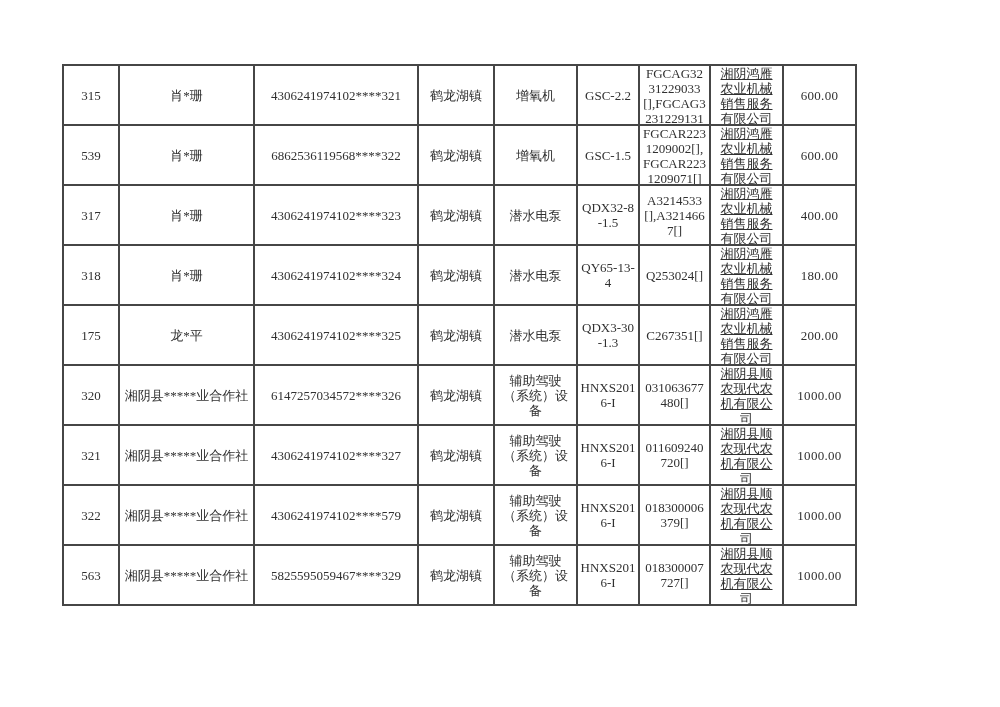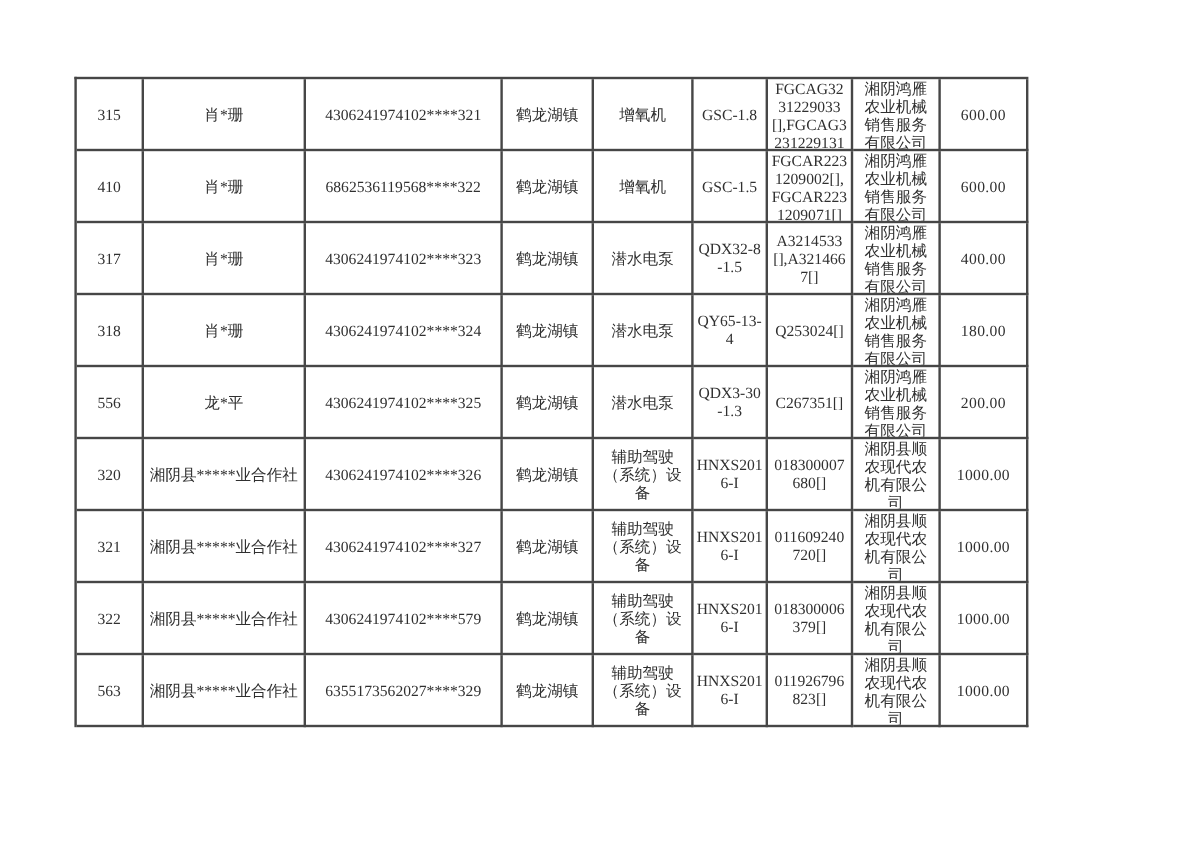--- a/index.html
+++ b/index.html
@@ -33,43 +33,43 @@
     align-items:center;
     justify-content:center;
     justify-content:safe center;
     text-align:center;
     font-size:13px;
     line-height:15px;
     word-break:break-all;
     padding:0 2px;
   }
   .td.c6 { padding:0 3px; }
-  .td.c7 { padding:0 9px; }
+  .td.c7 { padding:0 9px;text-decoration:underline; }
   .td.c8 { font-size:13px; letter-spacing:0.3px;text-align:center; }
 </style>
 </head>
 <body>
 
 <div class="page">
   <div class="tbl">
 
     <div class="tr">
       <div class="td c0">315</div>
       <div class="td c1">肖*珊</div>
       <div class="td c2">4306241974102****321</div>
       <div class="td c3">鹤龙湖镇</div>
       <div class="td c4">增氧机</div>
-      <div class="td c5">GSC-1.8</div>
+      <div class="td c5">GSC-2.2</div>
       <div class="td c6">FGCAG3231229033[],FGCAG3231229131[]</div>
       <div class="td c7">湘阴鸿雁农业机械销售服务有限公司</div>
       <div class="td c8">600.00</div>
     </div>
 
     <div class="tr">
-      <div class="td c0">410</div>
+      <div class="td c0">539</div>
       <div class="td c1">肖*珊</div>
       <div class="td c2">6862536119568****322</div>
       <div class="td c3">鹤龙湖镇</div>
       <div class="td c4">增氧机</div>
       <div class="td c5">GSC-1.5</div>
       <div class="td c6">FGCAR2231209002[],FGCAR2231209071[]</div>
       <div class="td c7">湘阴鸿雁农业机械销售服务有限公司</div>
       <div class="td c8">600.00</div>
     </div>
 
@@ -91,39 +91,39 @@
       <div class="td c2">4306241974102****324</div>
       <div class="td c3">鹤龙湖镇</div>
       <div class="td c4">潜水电泵</div>
       <div class="td c5">QY65-13-4</div>
       <div class="td c6">Q253024[]</div>
       <div class="td c7">湘阴鸿雁农业机械销售服务有限公司</div>
       <div class="td c8">180.00</div>
     </div>
 
     <div class="tr">
-      <div class="td c0">556</div>
+      <div class="td c0">175</div>
       <div class="td c1">龙*平</div>
       <div class="td c2">4306241974102****325</div>
       <div class="td c3">鹤龙湖镇</div>
       <div class="td c4">潜水电泵</div>
       <div class="td c5">QDX3-30-1.3</div>
       <div class="td c6">C267351[]</div>
       <div class="td c7">湘阴鸿雁农业机械销售服务有限公司</div>
       <div class="td c8">200.00</div>
     </div>
 
     <div class="tr">
       <div class="td c0">320</div>
       <div class="td c1">湘阴县*****业合作社</div>
-      <div class="td c2">4306241974102****326</div>
+      <div class="td c2">6147257034572****326</div>
       <div class="td c3">鹤龙湖镇</div>
       <div class="td c4">辅助驾驶（系统）设备</div>
       <div class="td c5">HNXS2016-I</div>
-      <div class="td c6">018300007680[]</div>
+      <div class="td c6">031063677480[]</div>
       <div class="td c7">湘阴县顺农现代农机有限公司</div>
       <div class="td c8">1000.00</div>
     </div>
 
     <div class="tr">
       <div class="td c0">321</div>
       <div class="td c1">湘阴县*****业合作社</div>
       <div class="td c2">4306241974102****327</div>
       <div class="td c3">鹤龙湖镇</div>
       <div class="td c4">辅助驾驶（系统）设备</div>
@@ -141,23 +141,23 @@
       <div class="td c4">辅助驾驶（系统）设备</div>
       <div class="td c5">HNXS2016-I</div>
       <div class="td c6">018300006379[]</div>
       <div class="td c7">湘阴县顺农现代农机有限公司</div>
       <div class="td c8">1000.00</div>
     </div>
 
     <div class="tr">
       <div class="td c0">563</div>
       <div class="td c1">湘阴县*****业合作社</div>
-      <div class="td c2">6355173562027****329</div>
+      <div class="td c2">5825595059467****329</div>
       <div class="td c3">鹤龙湖镇</div>
       <div class="td c4">辅助驾驶（系统）设备</div>
       <div class="td c5">HNXS2016-I</div>
-      <div class="td c6">011926796823[]</div>
+      <div class="td c6">018300007727[]</div>
       <div class="td c7">湘阴县顺农现代农机有限公司</div>
       <div class="td c8">1000.00</div>
     </div>
 
   </div>
 </div>
 
 </body></html>

